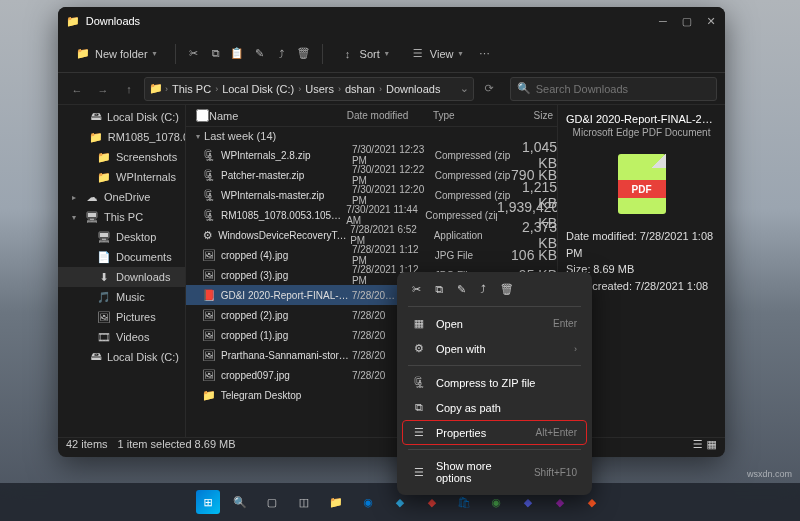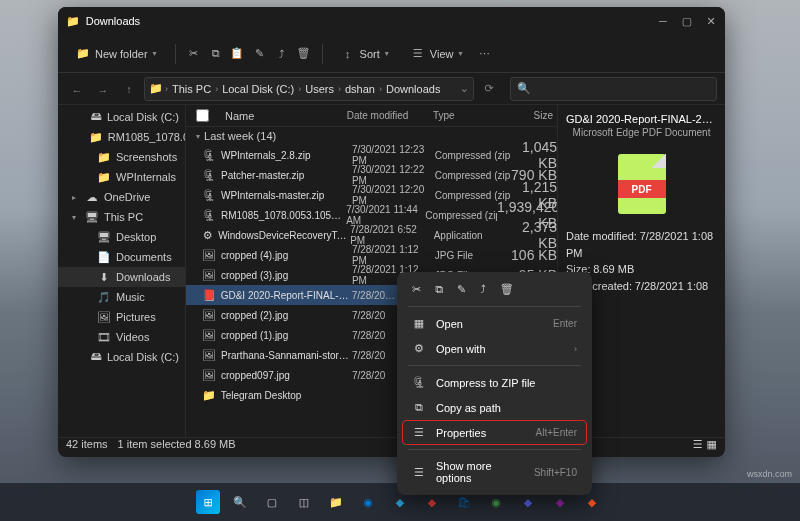--- a/index.html
+++ b/index.html
@@ -25,21 +25,21 @@
 .sidebar{width:128px;background:#1c1c1c;border-right:1px solid #2a2a2a;overflow-y:auto;padding:2px 0}
 .sbitem{display:flex;align-items:center;gap:5px;padding:3px 6px 3px 14px;cursor:pointer;white-space:nowrap;overflow:hidden}
 .sbitem.indent{padding-left:26px}
 .sbitem.selected{background:#2d2d2d}
 .sbitem .chev{width:8px;color:#888;font-size:8px}
 .sbitem .fic{width:14px;height:14px;display:flex;align-items:center;justify-content:center}
 .main{flex:1;display:flex;overflow:hidden}
 .filelist{flex:1;overflow:hidden;display:flex;flex-direction:column}
 .cols{display:flex;align-items:center;height:22px;border-bottom:1px solid #2a2a2a;padding-left:6px}
 .col{color:#aaa;font-size:10px;padding:0 4px}
-.col.name{width:185px;display:flex;align-items:center;gap:16px}
+.col.name{width:185px;display:flex;align-items:center;gap:0}
 .col.date{width:105px}
 .col.type{width:95px}
 .col.size{width:60px;text-align:right}
 .filerows{flex:1;overflow-y:auto}
 .group{padding:3px 10px;color:#ddd;display:flex;align-items:center;gap:4px}
 .row{display:flex;align-items:center;height:20px;padding-left:16px;cursor:pointer}
 .row.selected{background:#2d4a6e}
 .row .fi{width:14px;height:14px;margin-right:5px;display:flex;align-items:center;justify-content:center}
 .row .nm{width:166px;white-space:nowrap;overflow:hidden;text-overflow:ellipsis;font-size:10px;color:#ddd}
 .row .dt{width:105px;font-size:10px;color:#bbb}
@@ -125,20 +125,21 @@
       <span class="crumb">Users</span>
       <span class="crumbsep">›</span>
       <span class="crumb">dshan</span>
       <span class="crumbsep">›</span>
       <span class="crumb">Downloads</span>
       <span style="margin-left:auto;color:#888">⌄</span>
     </div>
     <span class="navbtn">⟳</span>
     <div class="searchbox">
       <span>🔍</span>
+      <input placeholder="Search Downloads" style="">
     </div>
   </div>
 
   <div class="body">
     <div class="sidebar" id="sidebar">
         <div class="sbitem indent">
           <span class="chev"></span>
           <span class="fic">🖴</span>
           <span>Local Disk (C:)</span>
         </div>

